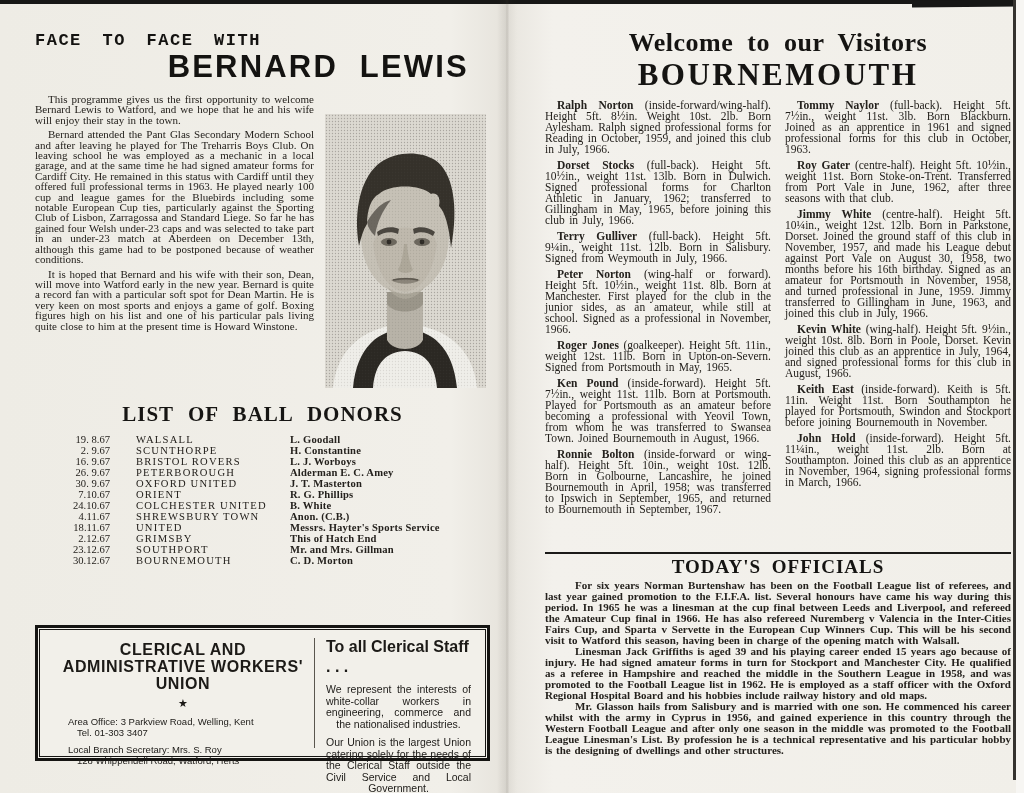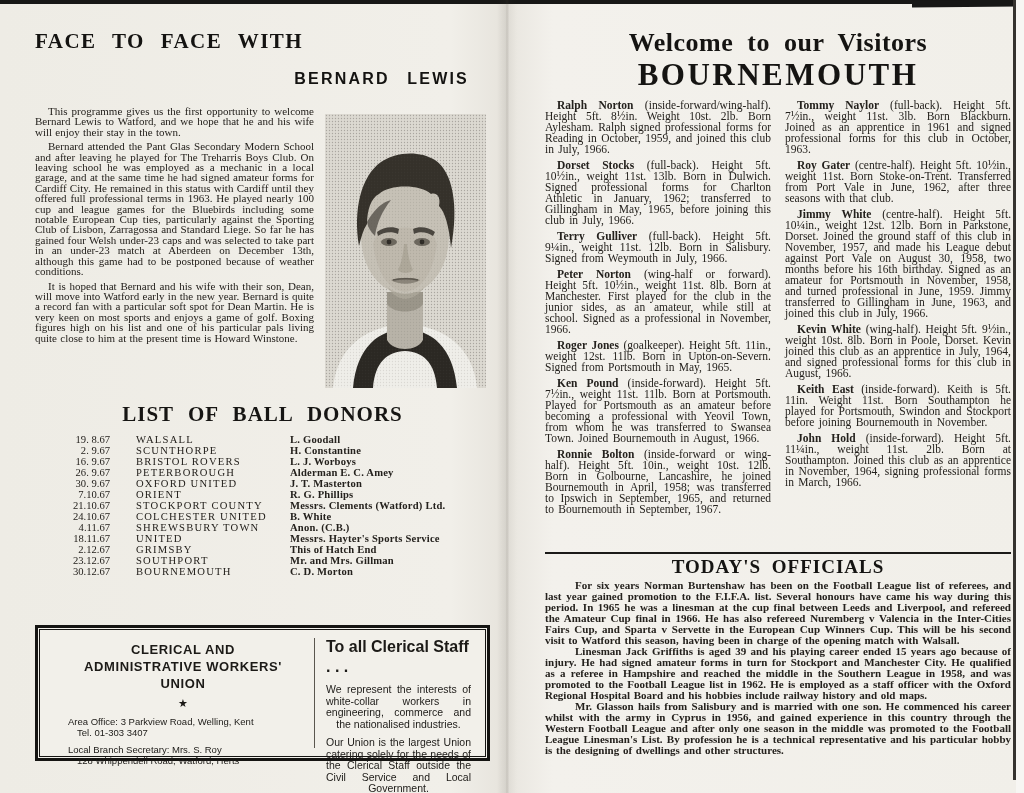--- a/index.html
+++ b/index.html
@@ -10,41 +10,41 @@
   }
   .edge-top   { position:absolute; top:0; left:0; width:1024px; height:4px; background:#171716; }
   .edge-top-r { position:absolute; top:0; left:912px; width:112px; height:7px; background:#171716; transform:skewY(-0.5deg); }
   .edge-right { position:absolute; top:0; left:1013px; width:3px; height:780px; background:#35332f; }
   .edge-beyond{ position:absolute; top:0; left:1016px; width:8px; height:793px; background:#f7f6f3; }
   .gutter     { position:absolute; top:0; left:497px; width:20px; height:793px;
                 background:linear-gradient(90deg,rgba(70,65,55,0) 0%,rgba(70,65,55,0.10) 42%,rgba(70,65,55,0.20) 50%,rgba(70,65,55,0.05) 62%,rgba(70,65,55,0) 100%); }
 
   
   .page-left { position:absolute; left:35px; top:28px; width:455px; }
-  .hl-top  { font-family:Liberation Serif, serif; font-weight:bold; font-size:21px; line-height:26px; letter-spacing:1.5px; word-spacing:9px; color:#141311; }
-  .hl-name { font-family:"Liberation Sans", sans-serif; font-weight:bold; font-size:16px; line-height:26px; letter-spacing:2.2px; word-spacing:11px; text-align:right; padding-right:21px; margin-top:12px; color:#141311; }
+  .hl-top  { font-family:Liberation Mono, monospace; font-weight:bold; font-size:17px; line-height:26px; letter-spacing:1.5px; word-spacing:9px; color:#141311; }
+  .hl-name { font-family:"Liberation Sans", sans-serif; font-weight:bold; font-size:31px; line-height:26px; letter-spacing:2.2px; word-spacing:11px; text-align:right; padding-right:21px; color:#141311; }
   .article { margin-top:14px; width:279px; }
   .article p { margin:0 0 4px 0; font-size:11px; line-height:10.4px; text-align:justify; text-indent:13px; word-spacing:0.5px; }
   .photo { position:absolute; left:290px; top:86px; width:161px; height:274px; }
   .photo svg { display:block; }
 
   .donors { position:absolute; left:0; top:374px; width:455px; }
   .donors-title { text-align:center; font-weight:bold; font-size:21px; line-height:24px; letter-spacing:1px; word-spacing:8px; color:#161513; }
   .donors-table { margin-top:8px; padding-left:18px; }
   .donor-row  { display:grid; grid-template-columns:57px 180px 1fr; font-size:10.6px; line-height:11px; }
   .donor-date { text-align:right; }
   .donor-club { padding-left:26px; letter-spacing:1.2px; }
   .donor-name { font-weight:bold; letter-spacing:0.2px; }
 
   .ad { position:absolute; left:0; top:597px; width:449px; height:130px; border:3px solid #151412; background:#f2f0ea; }
   .ad-inner { position:absolute; inset:1px; border:1px solid #151412; display:flex; font-family:"Liberation Sans", sans-serif; color:#1c1a17; }
   .ad-left  { width:250px; padding:11px 6px 0 18px; text-align:center; }
   .ad-div   { width:1px; background:#5a564e; margin:8px 0; }
   .ad-right { flex:1; padding:7px 14px 0 11px; }
-  .ad-org   { font-weight:bold; font-size:13px; line-height:17px; letter-spacing:0.6px; }
+  .ad-org   { font-weight:bold; font-size:16px; line-height:17px; letter-spacing:0.6px; }
   .ad-star  { font-size:11px; line-height:12px; margin-top:5px; }
   .ad-addr  { text-align:left; font-size:9.5px; line-height:11px; margin-top:7px; padding-left:10px; }
   .ad-addr .ind { padding-left:9px; }
   .ad-addr + .ad-addr { margin-top:6px; }
   .ad-heading { font-weight:bold; font-size:16px; line-height:20px; }
   .ad-para  { font-size:10.5px; line-height:11.5px; text-align:justify; text-align-last:center; margin:7px 0 0 0; }
 
   
   .page-right { position:absolute; left:545px; top:28px; width:466px; }
   .welcome { text-align:center; font-weight:bold; font-size:26px; line-height:30px; word-spacing:7px; letter-spacing:0.5px; color:#151412; }
@@ -146,25 +146,20 @@
           </div>
         <div class="donor-row">
             <span class="donor-date">30. 9.67</span>
             <span class="donor-club">OXFORD UNITED</span>
             <span class="donor-name">J. T. Masterton</span>
           </div>
         <div class="donor-row">
             <span class="donor-date">7.10.67</span>
             <span class="donor-club">ORIENT</span>
             <span class="donor-name">R. G. Phillips</span>
-          </div>
-        <div class="donor-row">
-            <span class="donor-date">21.10.67</span>
-            <span class="donor-club">STOCKPORT COUNTY</span>
-            <span class="donor-name">Messrs. Clements (Watford) Ltd.</span>
           </div>
         <div class="donor-row">
             <span class="donor-date">24.10.67</span>
             <span class="donor-club">COLCHESTER UNITED</span>
             <span class="donor-name">B. White</span>
           </div>
         <div class="donor-row">
             <span class="donor-date">4.11.67</span>
             <span class="donor-club">SHREWSBURY TOWN</span>
             <span class="donor-name">Anon. (C.B.)</span>

